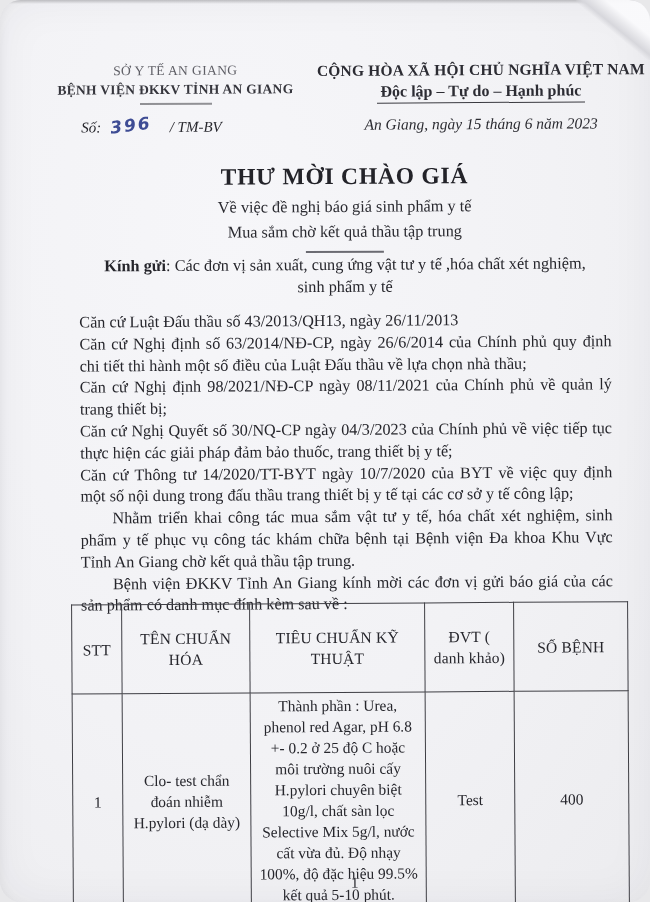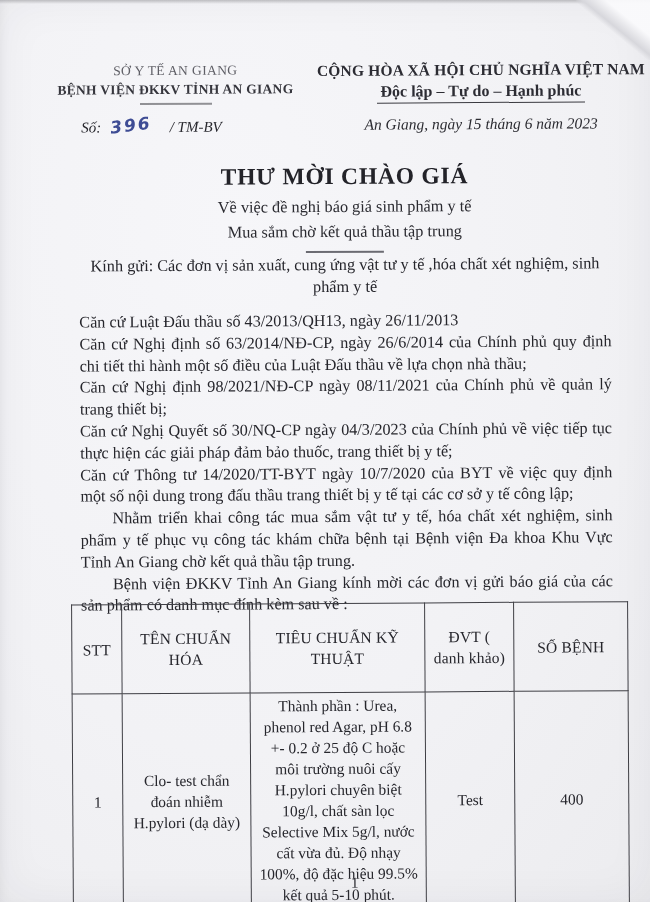--- a/index.html
+++ b/index.html
@@ -3,20 +3,21 @@
 <meta charset="utf-8">
 <style>
   html,body{margin:0;padding:0;background:#e8e8ea;}
   .page{
     position:relative;width:650px;height:902px;overflow:hidden;
     background:
       radial-gradient(ellipse at 35% 25%, #f6f6f9 0%, #f2f2f5 55%, #ececef 100%);
     box-shadow:inset 0 0 45px rgba(40,40,60,0.05), inset 6px 0 14px -8px rgba(0,0,0,0.08);
     font-family:"Liberation Serif", serif;
     color:#28282e;
+    border-radius:21px;
   }
   .scan-top-edge{
     position:absolute;top:0;left:0;right:0;height:4px;
     background:linear-gradient(to bottom,#96969a,rgba(150,150,154,0));
     opacity:.55;pointer-events:none;
   }
   .corner-fold{
     position:absolute;top:0;right:0;width:74px;height:60px;pointer-events:none;
     background:linear-gradient(to bottom left, rgba(250,250,252,.95) 30%, #d7d7dc 46%, rgba(246,246,248,0) 52%);
   }
@@ -48,21 +49,21 @@
   .title-block{position:absolute;left:46px;top:163px;width:600px;text-align:center;}
   .doc-title{margin:0;font-size:23.5px;font-weight:bold;letter-spacing:.8px;color:#232329;}
   .subtitle{font-size:16.3px;margin-top:7px;color:#2a2a30;}
   .subtitle + .subtitle{margin-top:5px;}
   .title-rule{width:78px;height:1.5px;background:#6b6b72;margin:9px auto 0;}
   
   .salutation{
     position:absolute;left:90px;top:254px;width:512px;
     text-align:center;font-size:16.3px;line-height:22px;color:#26262c;
   }
-  .salutation .b{font-weight:normal;}
+  .salutation .b{font-weight:bold;}
   
   .body-text{
     position:absolute;left:80px;top:311px;width:532px;
     font-size:16.2px;line-height:21.8px;text-align:justify;color:#26262c;
   }
   .body-text p{margin:0;}
   .body-text p.first-indent{text-indent:32px;}
   
   table.items{
     position:absolute;left:70px;top:603px;width:556px;

